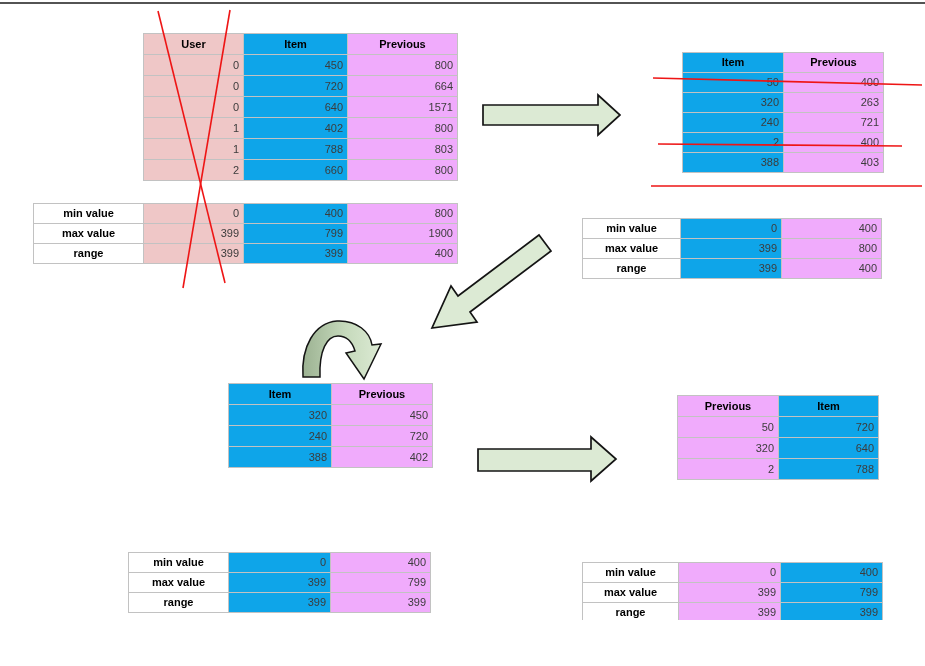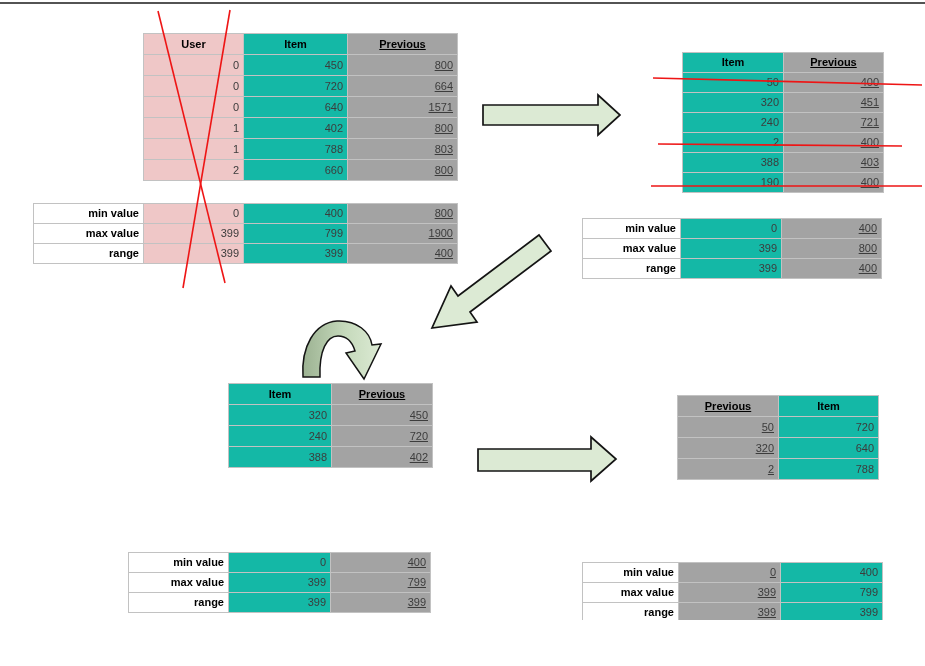--- a/index.html
+++ b/index.html
@@ -4,26 +4,26 @@
 <style>
   html,body{margin:0;padding:0;background:#fff;}
   .canvas{position:relative;width:925px;height:620px;background:#ffffff;overflow:hidden;
           font-family:"Liberation Sans",sans-serif;}
   .tblwrap{position:absolute;z-index:1;}
   table.tbl{border-collapse:collapse;table-layout:fixed;border:1px solid #9e9e9e;}
   .tbl th,.tbl td{border:1px solid #c2c2c2;padding:0 4px;font-size:11px;overflow:hidden;
                   white-space:nowrap;}
   .tbl th{font-weight:bold;color:#000;text-align:center;}
   .tbl td{color:#3c3c3c;text-align:right;}
-  .tbl td.l{font-weight:bold;color:#000;text-align:right;background:#ffffff;}
+  .tbl td.l{font-weight:bold;color:#000;text-align:center;background:#ffffff;}
   .r21 th,.r21 td{height:20px;line-height:20px;}
   .r20 th,.r20 td{height:19px;line-height:19px;}
   .p{background:#efc7c7;}
-  .y{background:#14b8a6;}
-  .w{background:#a3a3a3;text-decoration:underline;}
+  .y{background:#0ea5e9;}
+  .w{background:#f0abfc;}
   svg.overlay{position:absolute;left:0;top:0;z-index:5;pointer-events:none;}
 </style>
 </head>
 <body>
 
 <div class="canvas">
 
   <div class="tblwrap" style="left:143px;top:33px;">
     <table class="tbl r21">
       <colgroup>
@@ -112,37 +112,33 @@
           <tr>
         <th class="y">Item</th>
         <th class="w">Previous</th>
       </tr>
       <tr>
         <td class="y">50</td>
         <td class="w">400</td>
       </tr>
       <tr>
         <td class="y">320</td>
-        <td class="w">451</td>
+        <td class="w">263</td>
       </tr>
       <tr>
         <td class="y">240</td>
         <td class="w">721</td>
       </tr>
       <tr>
         <td class="y">2</td>
         <td class="w">400</td>
       </tr>
       <tr>
         <td class="y">388</td>
         <td class="w">403</td>
-      </tr>
-      <tr>
-        <td class="y">190</td>
-        <td class="w">400</td>
       </tr>
     </tbody>
       </table>
   </div>
 
   <div class="tblwrap" style="left:582px;top:218px;">
     <table class="tbl r20">
       <colgroup>
           <col style="width:98px">
           <col style="width:101px">

